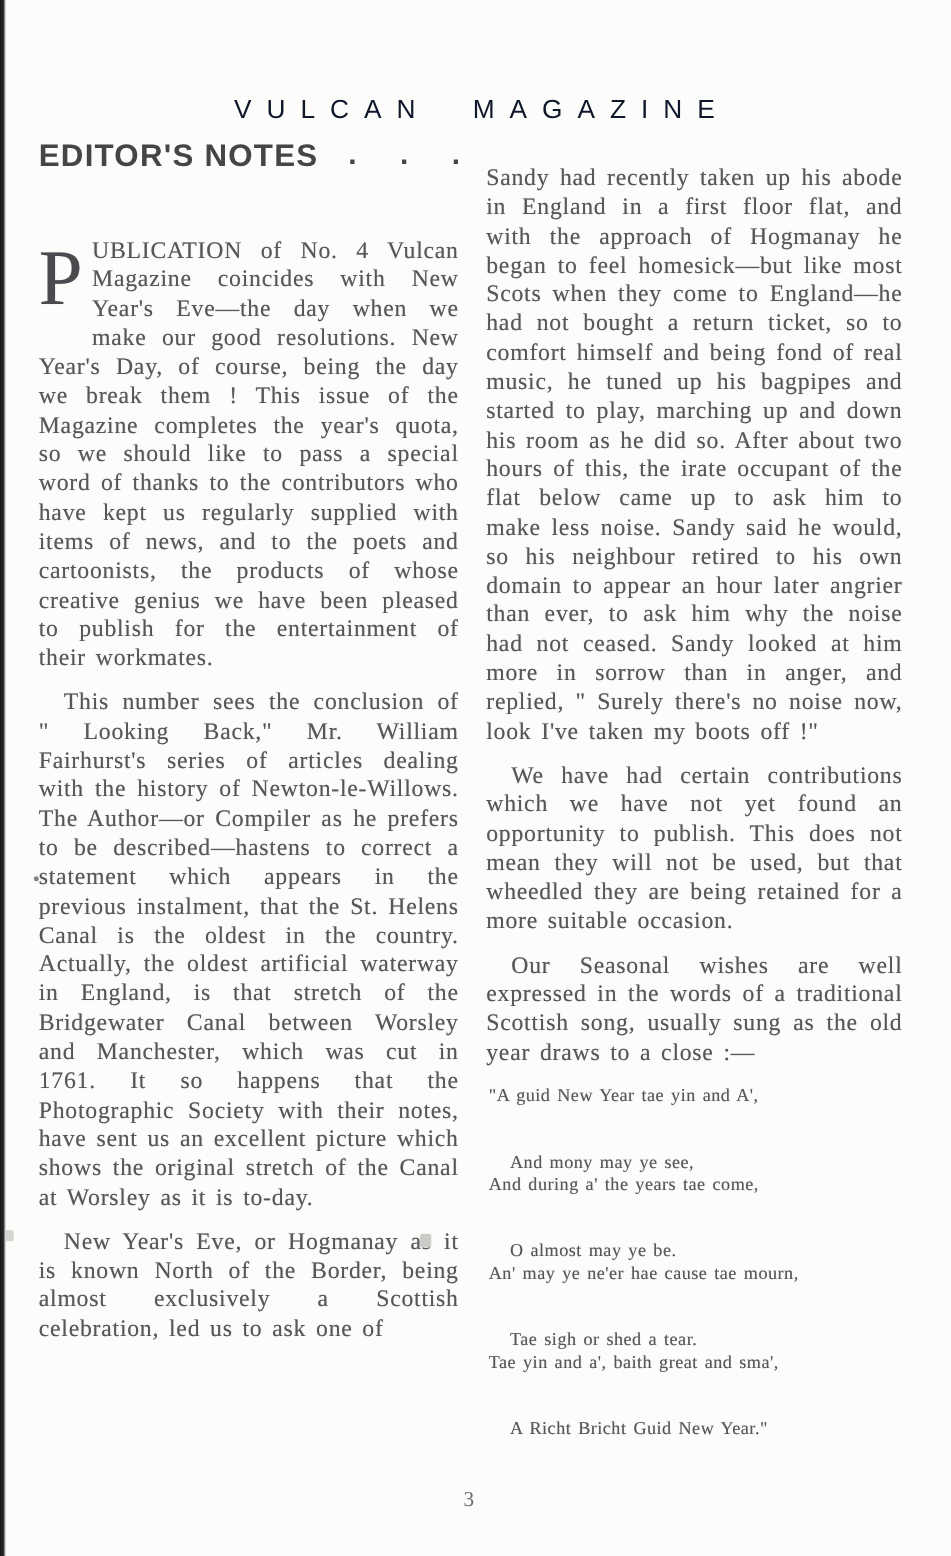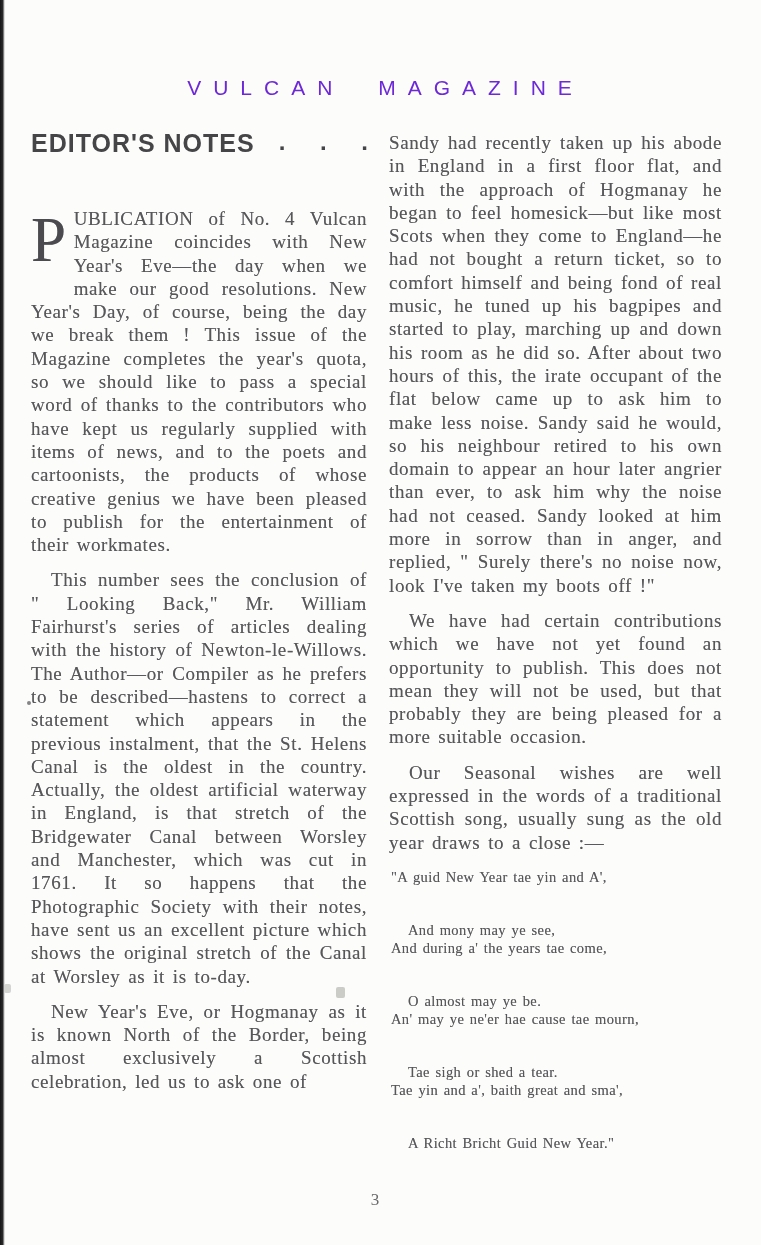--- a/index.html
+++ b/index.html
@@ -11,31 +11,31 @@
     font-family:"Liberation Serif", serif;
     color:#57575a;
   }
   .spine-edge{
     position:absolute;left:0;top:0;width:5px;height:100%;
     background:linear-gradient(to right,#161616 0%,#2a2a2a 55%,rgba(60,60,60,0.25) 85%,rgba(120,120,120,0) 100%);
   }
   .masthead{
     position:absolute;top:76px;left:50%;transform:translateX(calc(-50% + 5px));
     font-family:"Liberation Sans", sans-serif;
-    font-size:21px;font-weight:400;color:#6d28d9;
+    font-size:21px;font-weight:400;color:#0f172a;
     letter-spacing:12px;word-spacing:16px;white-space:nowrap;
   }
   .col{
     position:absolute;
     font-size:19px;line-height:23.3px;
     letter-spacing:0.6px;word-spacing:2.5px;
     text-align:justify;
     text-shadow:0 0 0.6px rgba(95,95,100,0.55);
   }
-  .col-left{left:31px;top:132px;width:336px;}
+  .col-left{left:31px;top:114px;width:336px;}
   .col-right{left:389px;top:131px;width:333px;}
   .heading-row{
     display:flex;align-items:baseline;gap:24px;
     height:32px;
     font-family:"Liberation Sans", sans-serif;
     color:#454548;
     text-shadow:none;
     letter-spacing:0;word-spacing:0;
   }
   .heading-text{
@@ -88,21 +88,21 @@
       <span class="heading-text">EDITOR'S NOTES</span>
       <span class="heading-dots">. . .</span>
     </div>
     <p class="first-p"><span class="dropcap">P</span><span>UBLICATION of No. 4 Vulcan Magazine coincides with New Year's Eve—the day when we make our good resolutions.  New Year's Day, of course, being the day we break them !  This issue of the Magazine completes the year's quota, so we should like to pass a special word of thanks to the contributors who have kept us regularly supplied with items of news, and to the poets and cartoonists, the products of whose creative genius we have been pleased to publish for the entertainment of their workmates.</span></p>
     <p>This number sees the conclusion of " Looking Back," Mr. William Fairhurst's series of articles dealing with the history of Newton-le-Willows.  The Author—or Compiler as he prefers to be described—hastens to correct a statement which appears in the previous instalment, that the St. Helens Canal is the oldest in the country.  Actually, the oldest artificial waterway in England, is that stretch of the Bridgewater Canal between Worsley and Manchester, which was cut in 1761.  It so happens that the Photographic Society with their notes, have sent us an excellent picture which shows the original stretch of the Canal at Worsley as it is to-day.</p>
     <p>New Year's Eve, or Hogmanay as it is known North of the Border, being almost exclusively a Scottish celebration, led us to ask one of</p>
   </div>
 
   <div class="col col-right">
     <p>Sandy had recently taken up his abode in England in a first floor flat, and with the approach of Hogmanay he began to feel homesick—but like most Scots when they come to England—he had not bought a return ticket, so to comfort himself and being fond of real music, he tuned up his bagpipes and started to play, marching up and down his room as he did so.  After about two hours of this, the irate occupant of the flat below came up to ask him to make less noise.  Sandy said he would, so his neighbour retired to his own domain to appear an hour later angrier than ever, to ask him why the noise had not ceased.  Sandy looked at him more in sorrow than in anger, and replied, " Surely there's no noise now, look I've taken my boots off !"</p>
-    <p>We have had certain contributions which we have not yet found an opportunity to publish.  This does not mean they will not be used, but that probably they are being pleased for a more suitable occasion.</p>
+    <p>We have had certain contributions which we have not yet found an opportunity to publish.  This does not mean they will not be used, but that wheedled they are being retained for a more suitable occasion.</p>
     <p>Our Seasonal wishes are well expressed in the words of a traditional Scottish song, usually sung as the old year draws to a close :—</p>
     <div class="poem">
       <div class="poem-line">"A guid New Year tae yin and A',</div>
       <div class="poem-line indented">And mony may ye see,</div>
       <div class="poem-line">And during a' the years tae come,</div>
       <div class="poem-line indented">O almost may ye be.</div>
       <div class="poem-line">An' may ye ne'er hae cause tae mourn,</div>
       <div class="poem-line indented">Tae sigh or shed a tear.</div>
       <div class="poem-line">Tae yin and a', baith great and sma',</div>
       <div class="poem-line indented">A Richt Bricht Guid New Year."</div>

